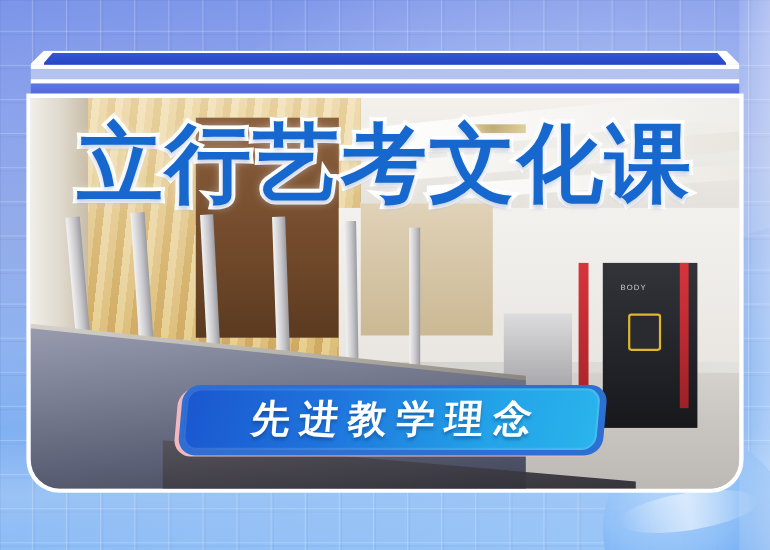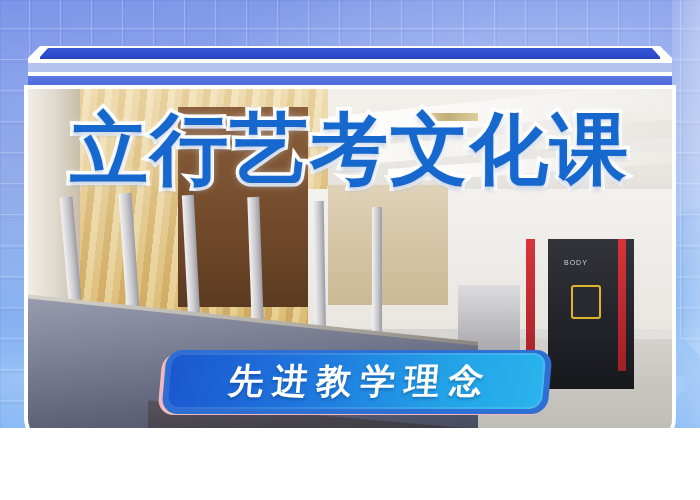--- a/index.html
+++ b/index.html
@@ -5,21 +5,21 @@
   html,body{margin:0;padding:0;}
   body{
     width:700px;height:500px;
     font-family:"Liberation Sans","DejaVu Sans",sans-serif;
     overflow:hidden;
   }
 
   
   #poster{
     position:relative;
-    width:700px;height:428px;
+    width:700px;height:500px;
     overflow:hidden;
     background:
       linear-gradient(175deg,#7d95e8 0%,#8ba3ec 18%,#93ace9 38%,#8fb3ef 55%,#7fb0f2 72%,#83b6f4 86%,#96c4f7 100%);
   }
   
   #grid{
     position:absolute;inset:0;
     background-image:
       linear-gradient(to right,rgba(255,255,255,.22) 1px,transparent 1px),
       linear-gradient(to bottom,rgba(255,255,255,.22) 1px,transparent 1px);

